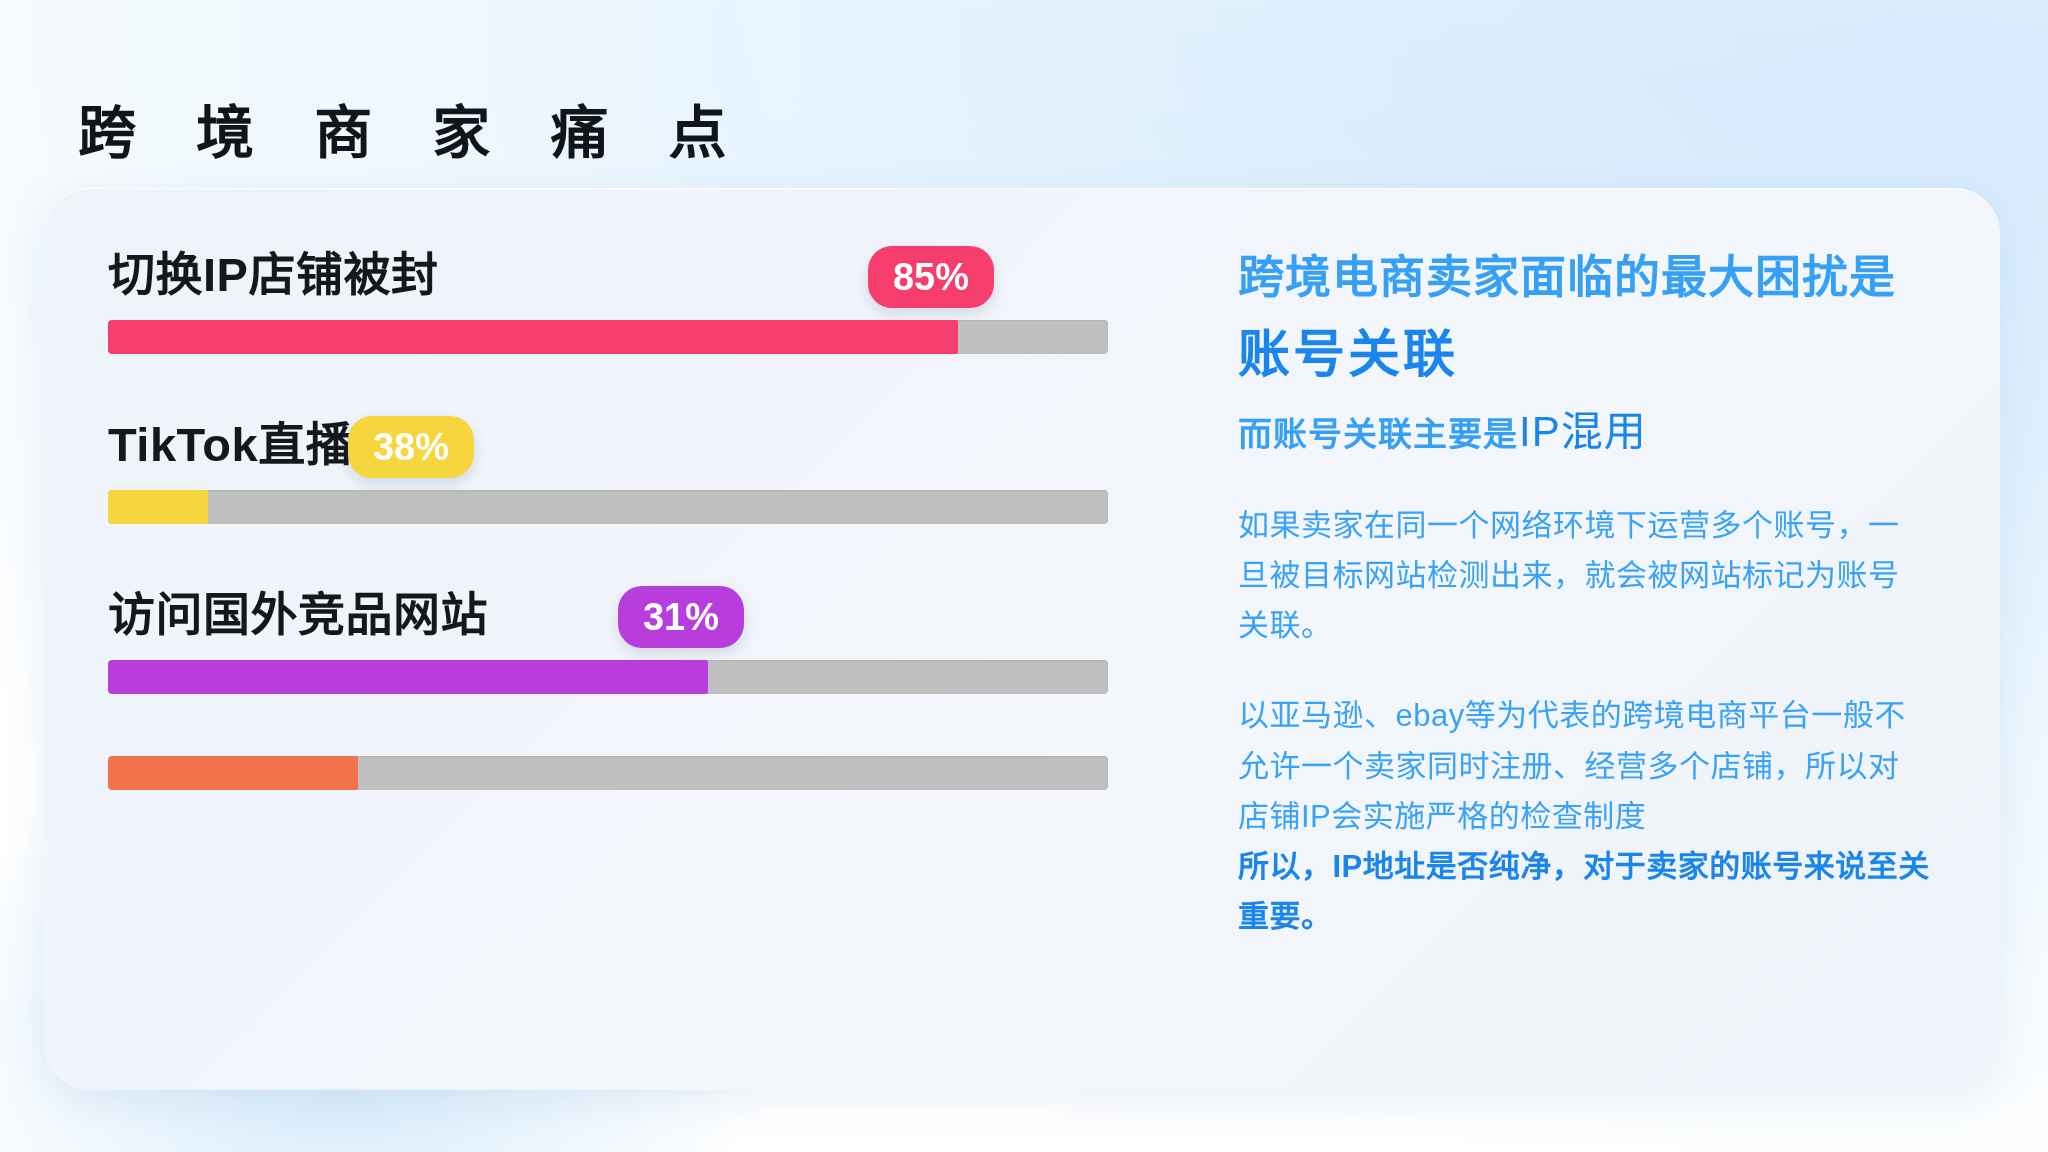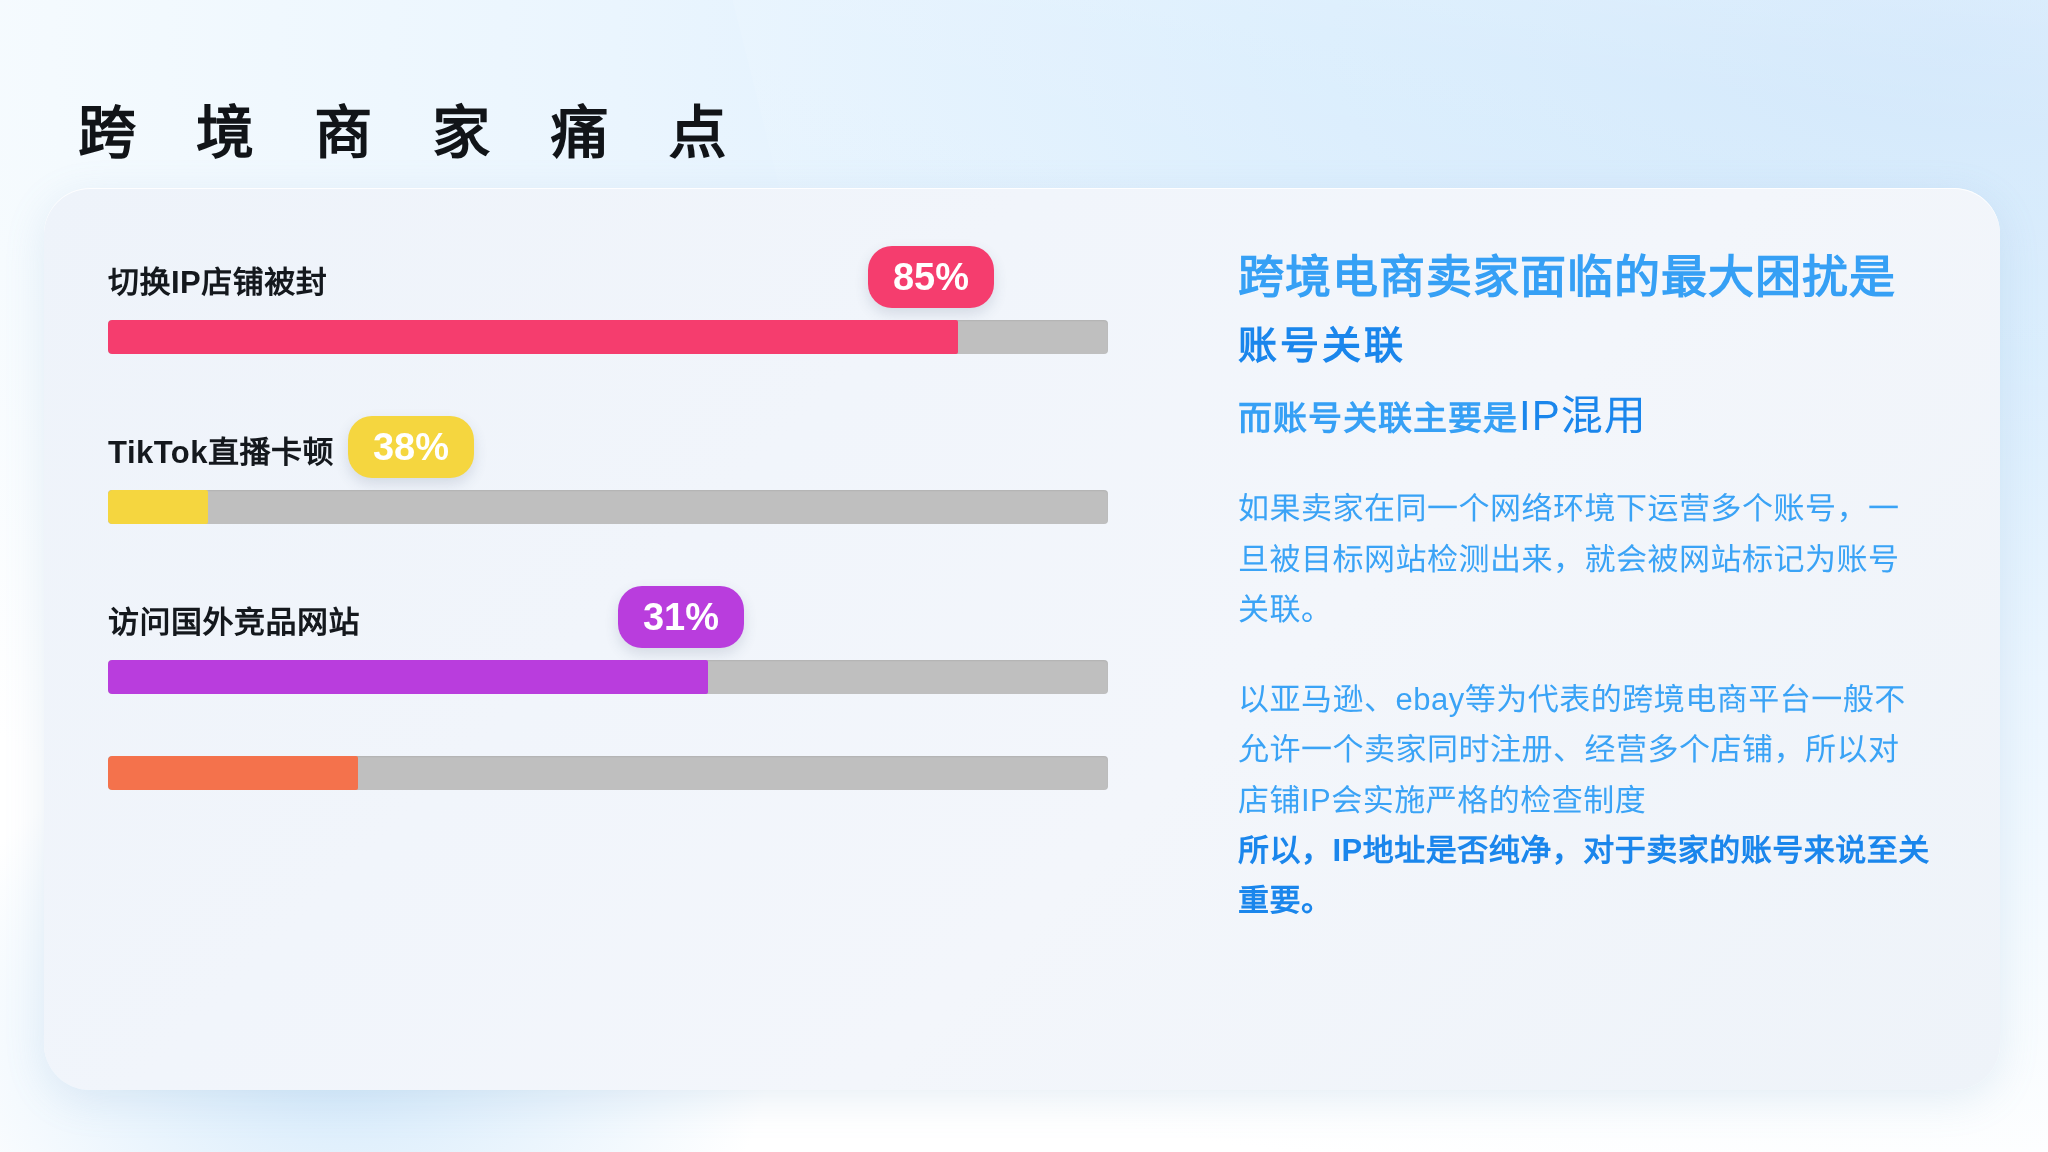--- a/index.html
+++ b/index.html
@@ -95,21 +95,21 @@
     left: 64px;
     width: 1020px;
   }
   .bar-head {
     position: relative;
     height: 74px;
     display: flex;
     align-items: flex-end;
   }
   .bar-label {
-    font-size: 31px;
+    font-size: 47px;
     font-weight: 900;
     color: #14181d;
     line-height: 1;
     letter-spacing: 0.5px;
     white-space: nowrap;
   }
   .badge {
     position: absolute;
     bottom: -10px;
     display: inline-flex;
@@ -153,21 +153,21 @@
   }
   .lead-line {
     font-size: 46px;
     font-weight: 700;
     color: #36a0f5;
     letter-spacing: 1px;
     line-height: 1.35;
     margin: 0 0 14px 0;
   }
   .keyword-big {
-    font-size: 39px;
+    font-size: 52px;
     font-weight: 900;
     color: #1a86ec;
     letter-spacing: 3px;
     line-height: 1.25;
     margin: 0 0 18px 0;
   }
   .sub-line {
     font-size: 34px;
     font-weight: 600;
     color: #36a0f5;

